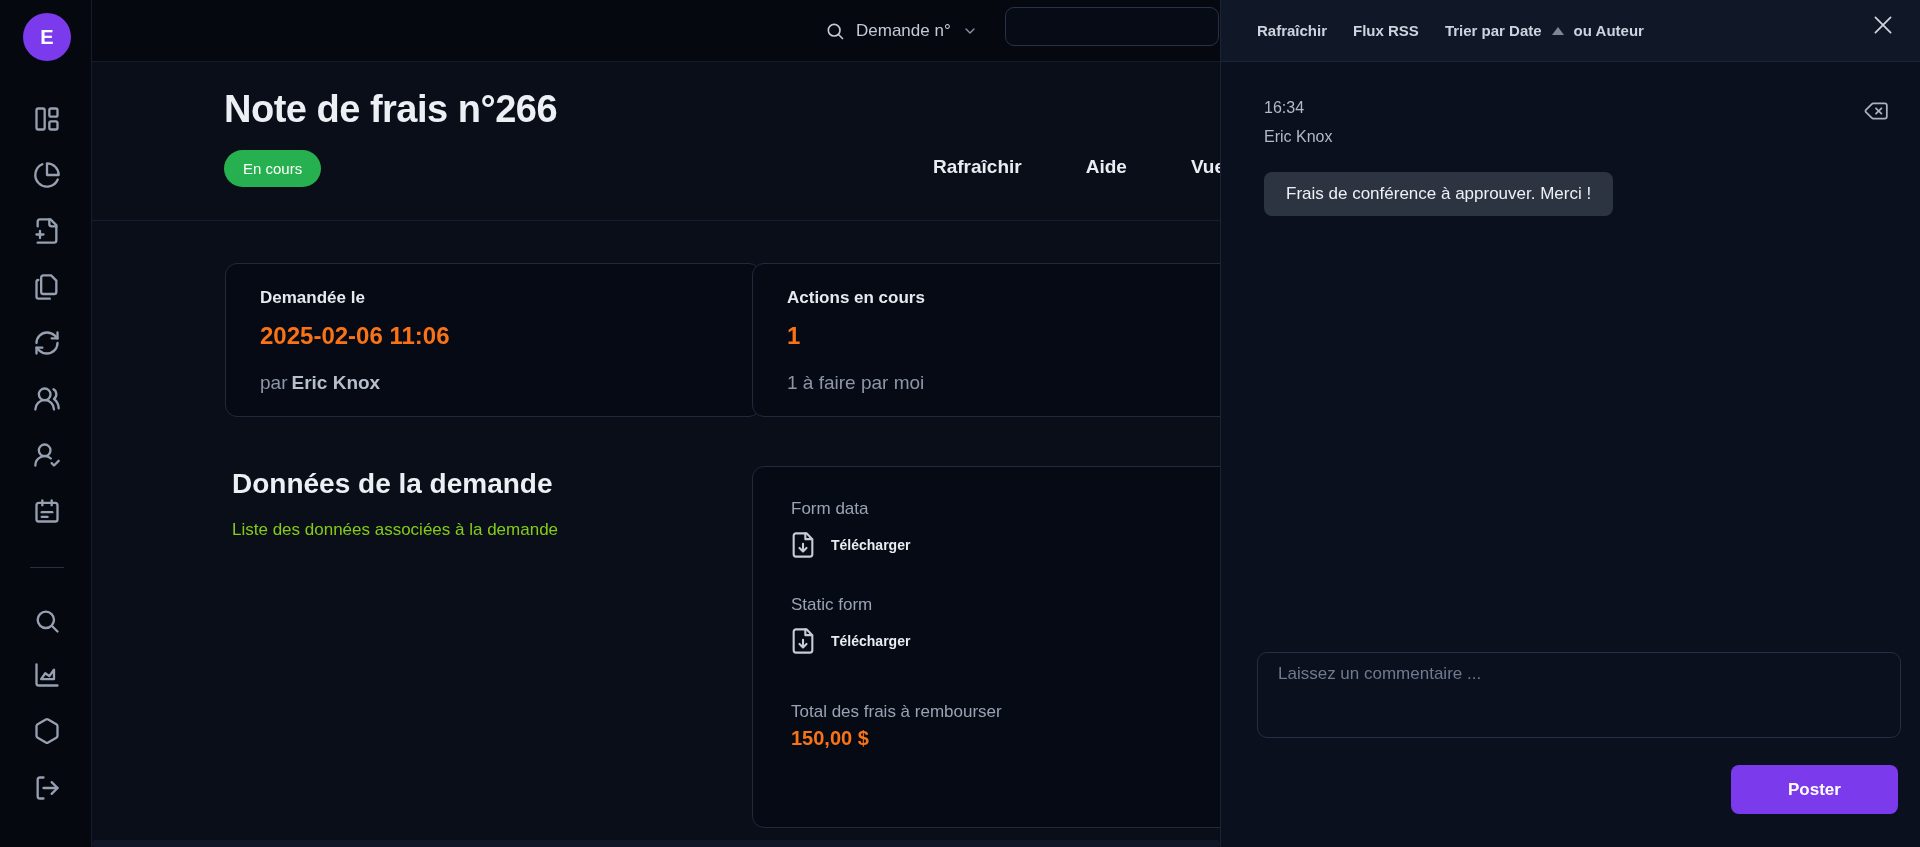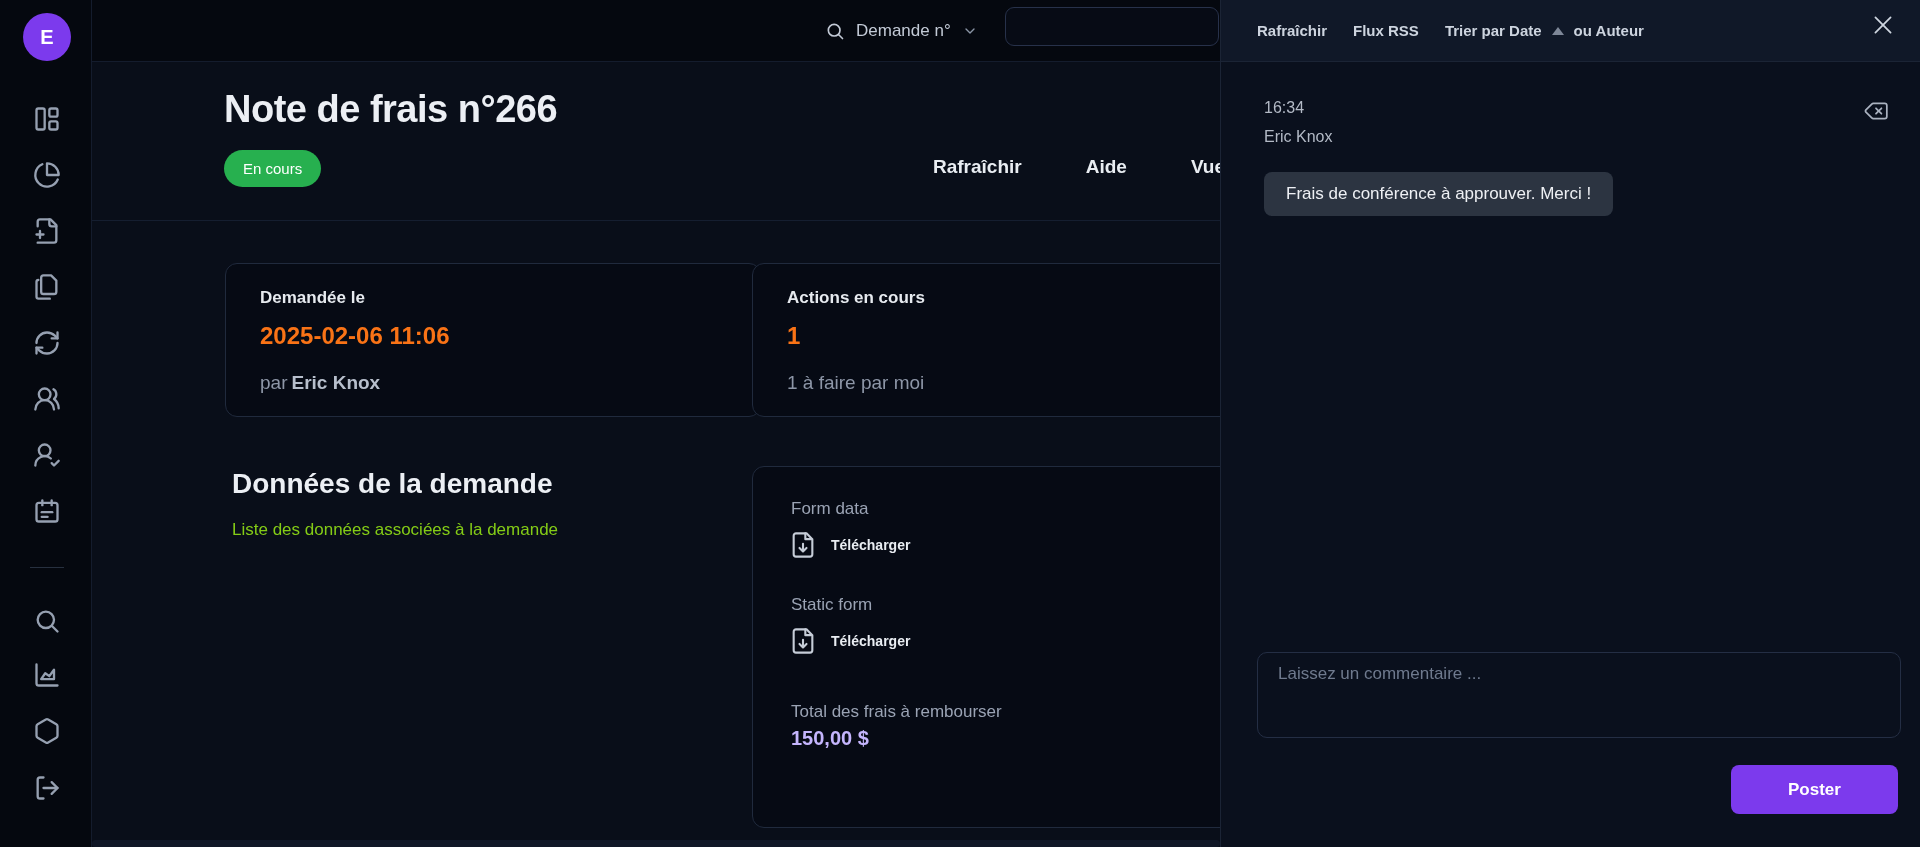--- a/index.html
+++ b/index.html
@@ -101,21 +101,21 @@
 
   .form-card { left: 660px; top: 404px; width: 560px; height: 362px; }
   .form-card .f-label { position: absolute; left: 38px; font-size: 17px; color: #9aa3b4; }
   .dl-row {
     position: absolute; left: 36px; display: flex; align-items: center; gap: 14px;
     color: #e9edf2; cursor: pointer;
   }
   .dl-row .dl-text { font-size: 14px; font-weight: 700; }
   .dl-row svg { width: 28px; height: 28px; color: #c6cdd8; stroke-width: 1.8; }
   .f-total-label { position: absolute; left: 38px; top: 235px; font-size: 17px; color: #9aa3b4; }
-  .f-total-value { position: absolute; left: 38px; top: 260px; font-size: 20px; font-weight: 700; color: #c4b5fd; }
+  .f-total-value { position: absolute; left: 38px; top: 260px; font-size: 20px; font-weight: 700; color: #f97316; }
 
   .h-scrollbar {
     position: absolute; left: 92px; top: 840px; width: 1128px; height: 7px;
     background: #101726; border-radius: 4px; z-index: 5;
   }
 
   
   .panel {
     position: absolute; left: 1220px; top: 0; width: 700px; height: 847px;
     background: #0a101d; border-left: 1px solid #1b2435; z-index: 20;

